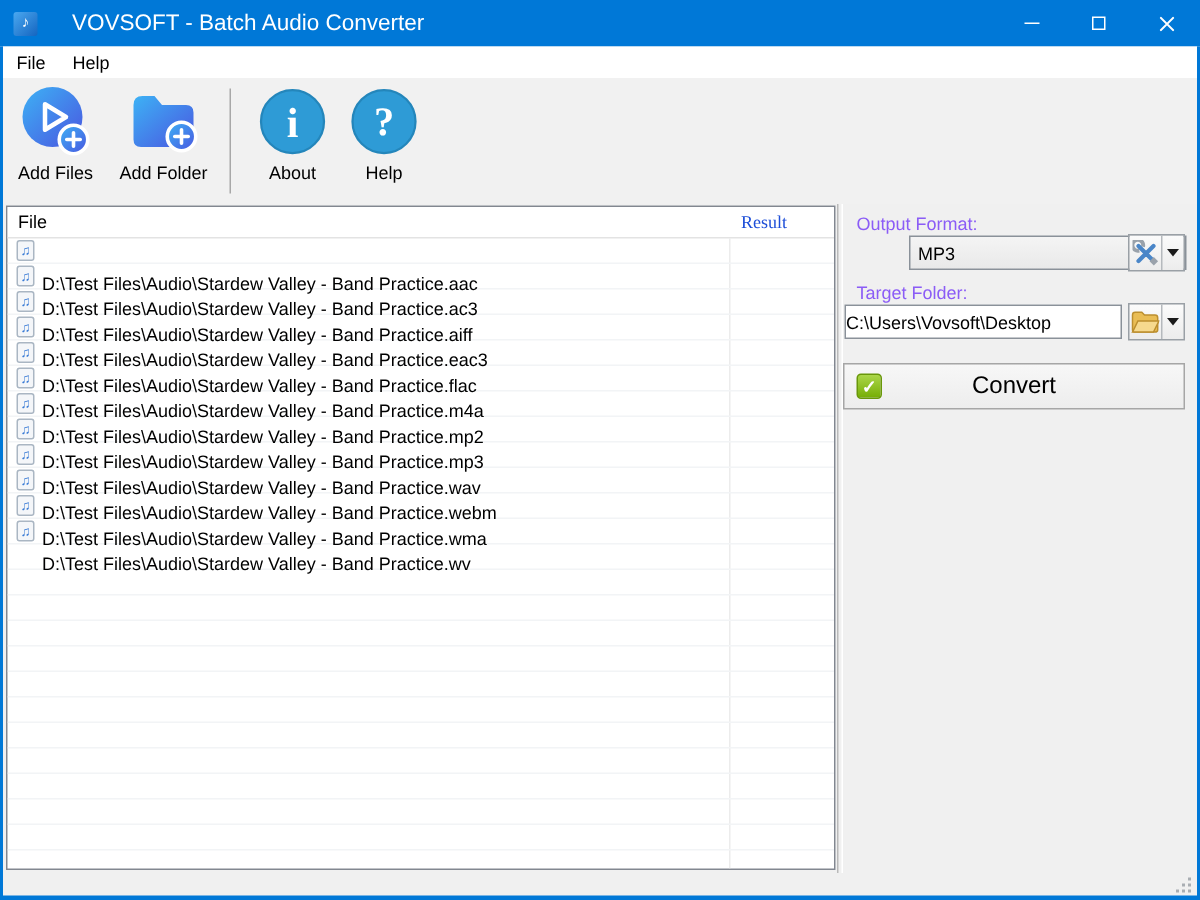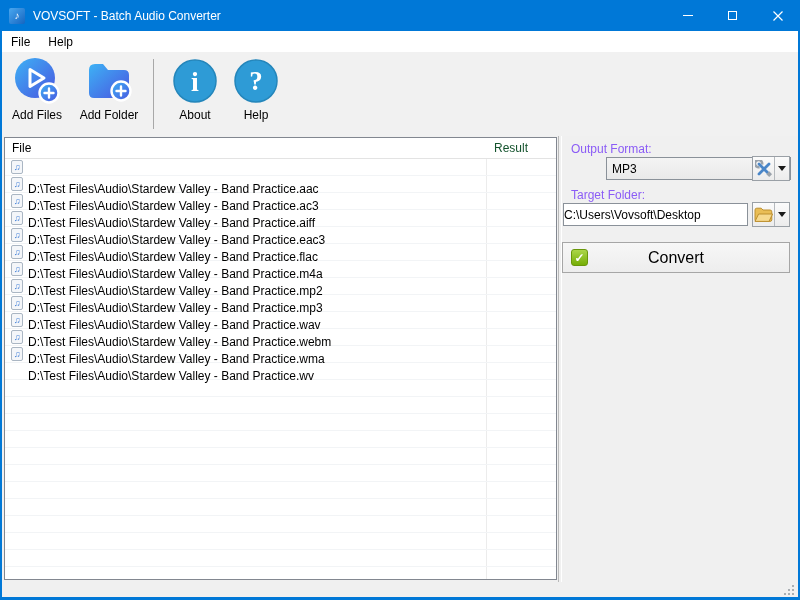--- a/index.html
+++ b/index.html
@@ -4,21 +4,21 @@
 <style>
   * { margin:0; padding:0; box-sizing:border-box; }
   html,body { width:800px; height:600px; font-family:"Liberation Sans", sans-serif; }
   .window { position:relative; width:800px; height:600px; background:#f0f0f0; overflow:hidden; }
 
   
   .titlebar { position:absolute; top:0; left:0; width:800px; height:31px; background:#0078d7; display:flex; align-items:center; }
   .app-icon { width:16px; height:16px; margin-left:9px; border-radius:2px;
               background:linear-gradient(135deg,#4aa8f0,#1565c0); color:#fff; font-size:10px;
               display:flex; align-items:center; justify-content:center; }
-  .title-text { color:#fff; font-size:12px; margin-left:8px; white-space:nowrap; }
+  .title-text { color:#fff; font-size:15px; margin-left:23px; white-space:nowrap; }
   .win-controls { position:absolute; right:0; top:0; height:31px; display:flex; }
   .win-btn { width:45px; height:31px; display:flex; align-items:center; justify-content:center; cursor:default; }
   .glyph-min { width:10px; height:1px; background:#fff; }
   .glyph-max { width:9px; height:9px; border:1px solid #fff; }
   .glyph-close { width:10px; height:10px; }
 
   .border-left, .border-right { position:absolute; top:31px; bottom:0; width:2px; background:#0078d7; z-index:50; }
   .border-left { left:0; } .border-right { right:0; }
   .border-bottom { position:absolute; left:0; right:0; bottom:0; height:3px; background:#0078d7; z-index:50; }
 
@@ -37,21 +37,21 @@
   .toolbar-sep { width:1px; height:70px; background:#a8a8a8; margin:2px 0 0 12px; }
   .tb-feedback { width:60px; margin-left:7px; }
   .tb-about { width:56px; margin-left:13px; }
   .tb-help { width:54px; margin-left:6px; }
 
   
   .list-panel { position:absolute; left:4px; top:137px; width:553px; height:443px;
                 background:#fff; border:1px solid #828790; overflow:hidden; }
   .list-header { position:relative; height:21px; border-bottom:1px solid #e3e3e3; background:#fff; }
   .col-file { position:absolute; left:7px; top:3px; font-size:12px; color:#000; }
-  .col-result { position:absolute; left:489px; top:3px; font-size:12px; color:#14532d; }
+  .col-result { position:absolute; left:489px; top:3px; font-size:12px; color:#1d4ed8;font-family:Liberation Serif, serif; }
   .col-vline { position:absolute; left:481px; top:0; bottom:0; width:1px; background:#ececec; }
   .list-body { position:relative; }
   .list-row { height:17px; display:flex; align-items:center; border-bottom:1px solid #f2f4f6; }
   .note-icon { width:12px; height:14px; margin:0 5px 0 6px; background:#f4f6f9; border:1px solid #aab6c3;
                border-radius:2px; color:#3a7bd5; font-size:9px; line-height:12px; text-align:center; flex:none; }
   .file-text { font-size:12px; color:#000; white-space:nowrap;margin-top:44px; }
 
   
   .splitter { position:absolute; left:558px; top:136px; width:4px; height:446px;
               border-left:1px solid #b9b9b9; border-right:1px solid #ffffff; background:#f0f0f0; }

